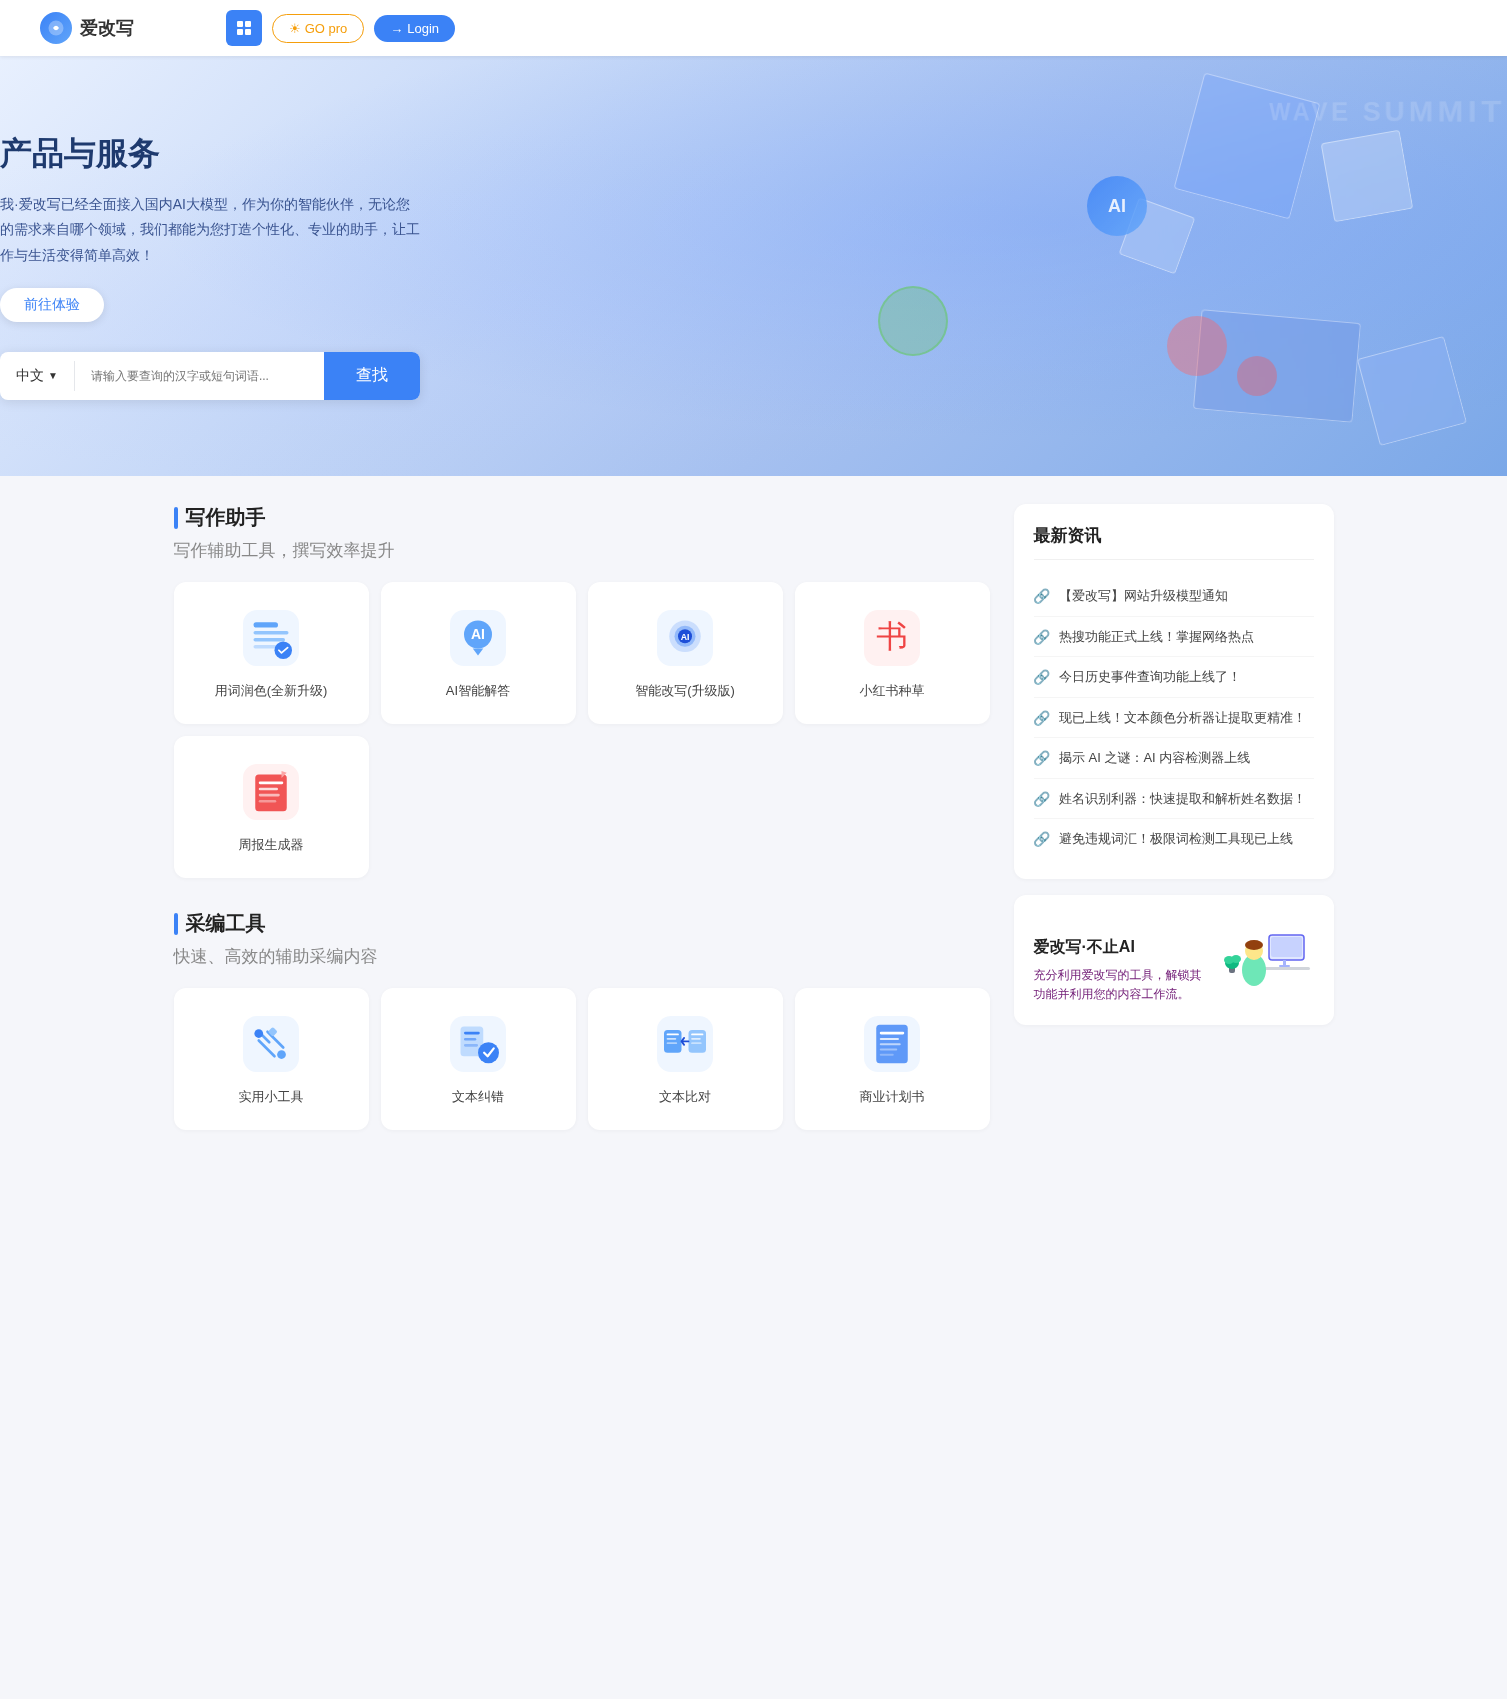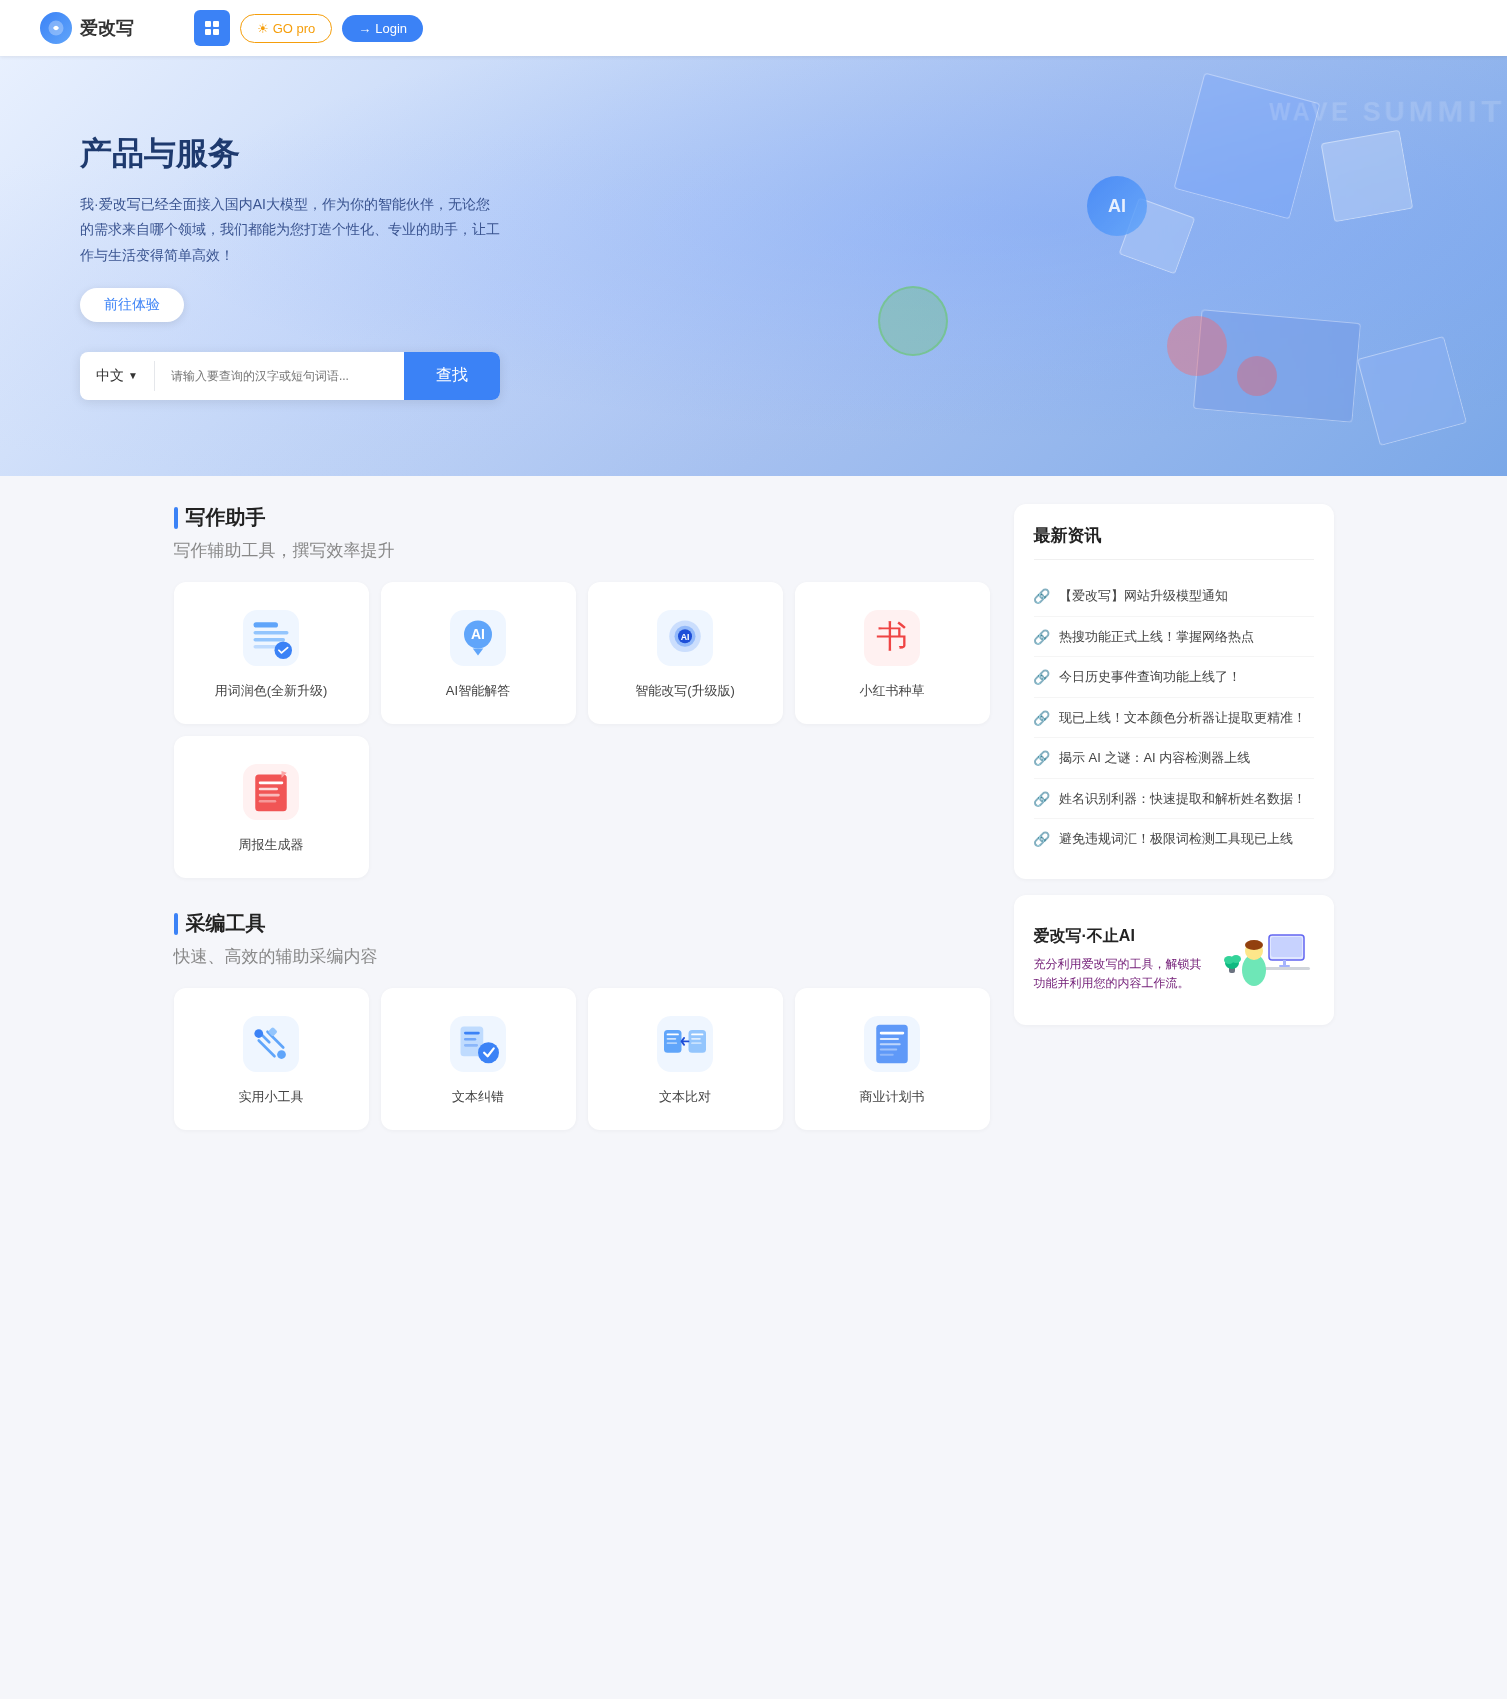--- a/index.html
+++ b/index.html
@@ -13,21 +13,21 @@
       padding: 0 40px;
       height: 56px;
       box-shadow: 0 1px 4px rgba(0,0,0,0.08);
       position: relative;
       z-index: 10;
     }
     .logo-area {
       display: flex;
       align-items: center;
       gap: 8px;
-      margin-right: 60px;
+      margin-right: 92px;
     }
     .logo-icon-circle {
       width: 32px; height: 32px;
       border-radius: 50%;
       background: linear-gradient(135deg, #3b82f6, #60a5fa);
       display: flex; align-items: center; justify-content: center;
       color: white; font-size: 14px; font-weight: bold;
     }
     .logo-text { font-size: 18px; font-weight: 600; color: #333; }
     .nav-links { display: flex; gap: 36px; flex: 1; }
@@ -103,21 +103,20 @@
       width: 60px; height: 60px;
       background: rgba(255,100,100,0.4);
       border-radius: 50%;
     }
     .hex1 { bottom: 100px; right: 280px; }
     .hex2 { bottom: 80px; right: 230px; width: 40px; height: 40px; background: rgba(255,80,80,0.35); }
 
     .hero-content {
       position: relative;
       z-index: 2;
-      padding-left: 80px;
       max-width: 600px;
     }
     .hero-title {
       font-size: 32px;
       font-weight: 700;
       color: #1e3a6e;
       margin-bottom: 16px;
     }
     .hero-subtitle {
       font-size: 14px;
@@ -280,21 +279,21 @@
       line-height: 1.5;
     }
 
     .promo-panel {
       background: white;
       border-radius: 12px;
       padding: 20px;
       box-shadow: 0 1px 4px rgba(0,0,0,0.04);
       display: flex;
       gap: 12px;
-      align-items: center;
+      align-items: flex-end;
     }
     .promo-text h3 {
       font-size: 16px;
       font-weight: 700;
       color: #222;
       margin-bottom: 8px;
     }
     .promo-text p {
       font-size: 12px;
       color: #701a75;

